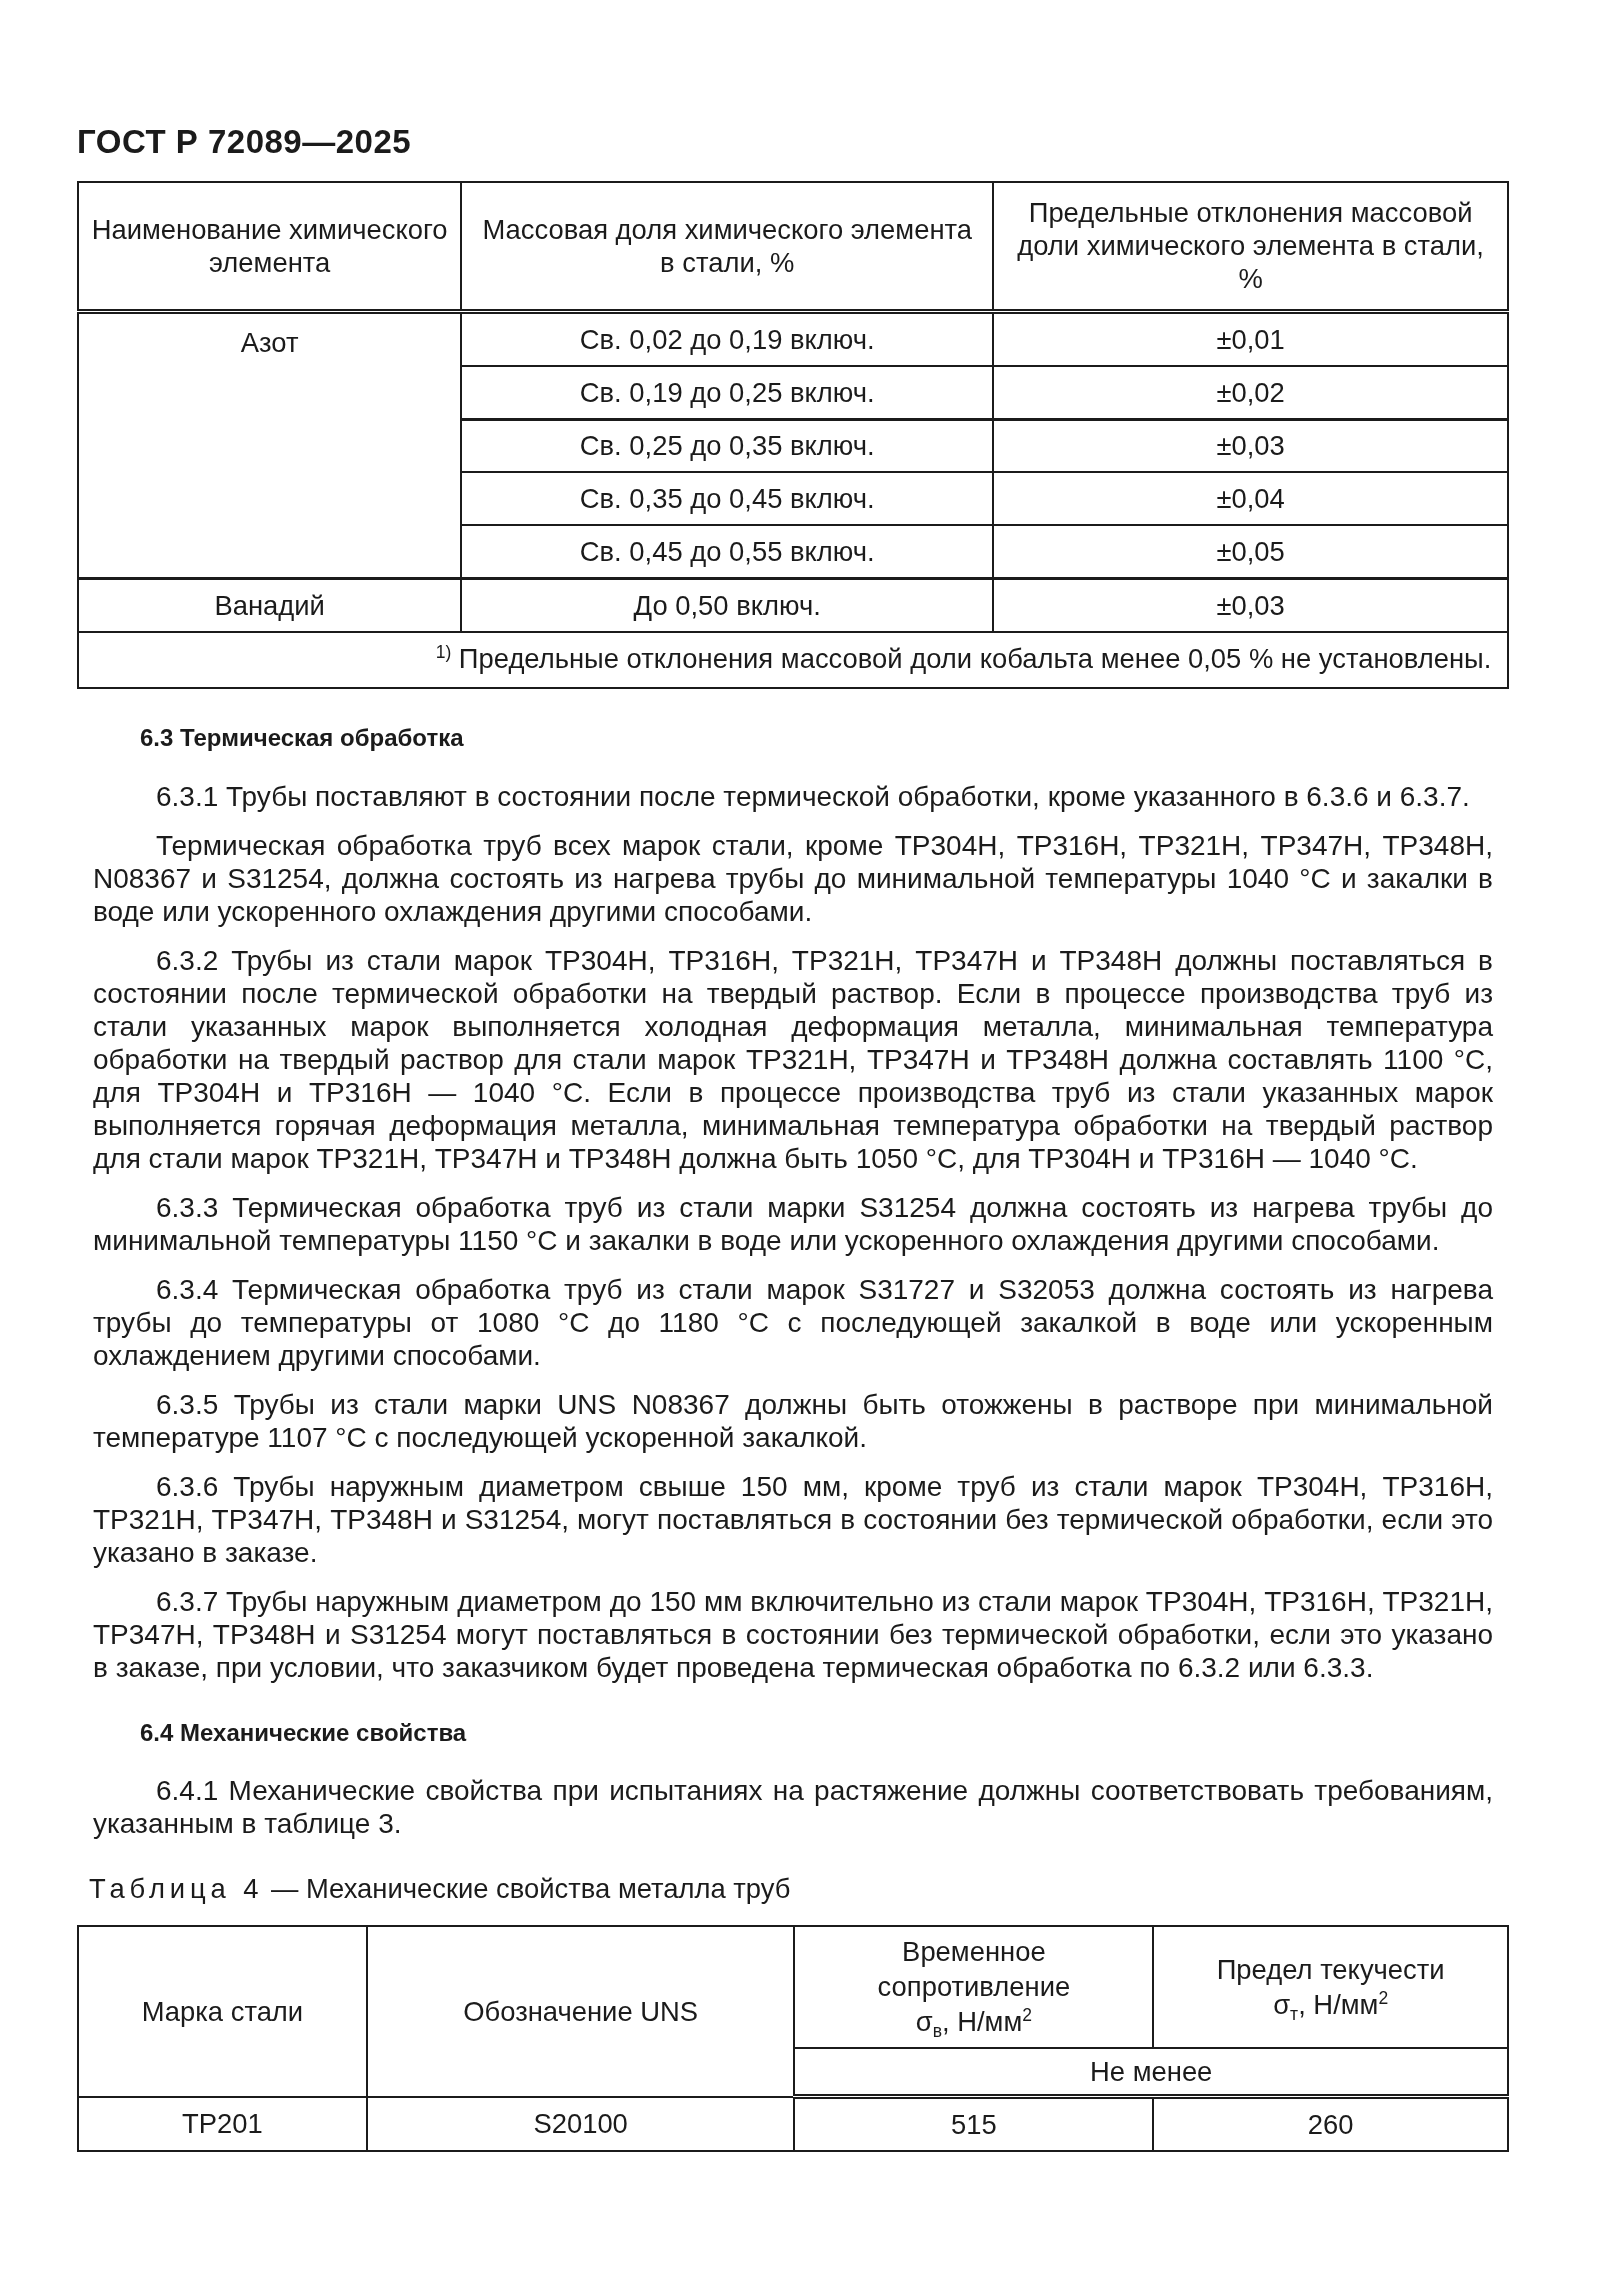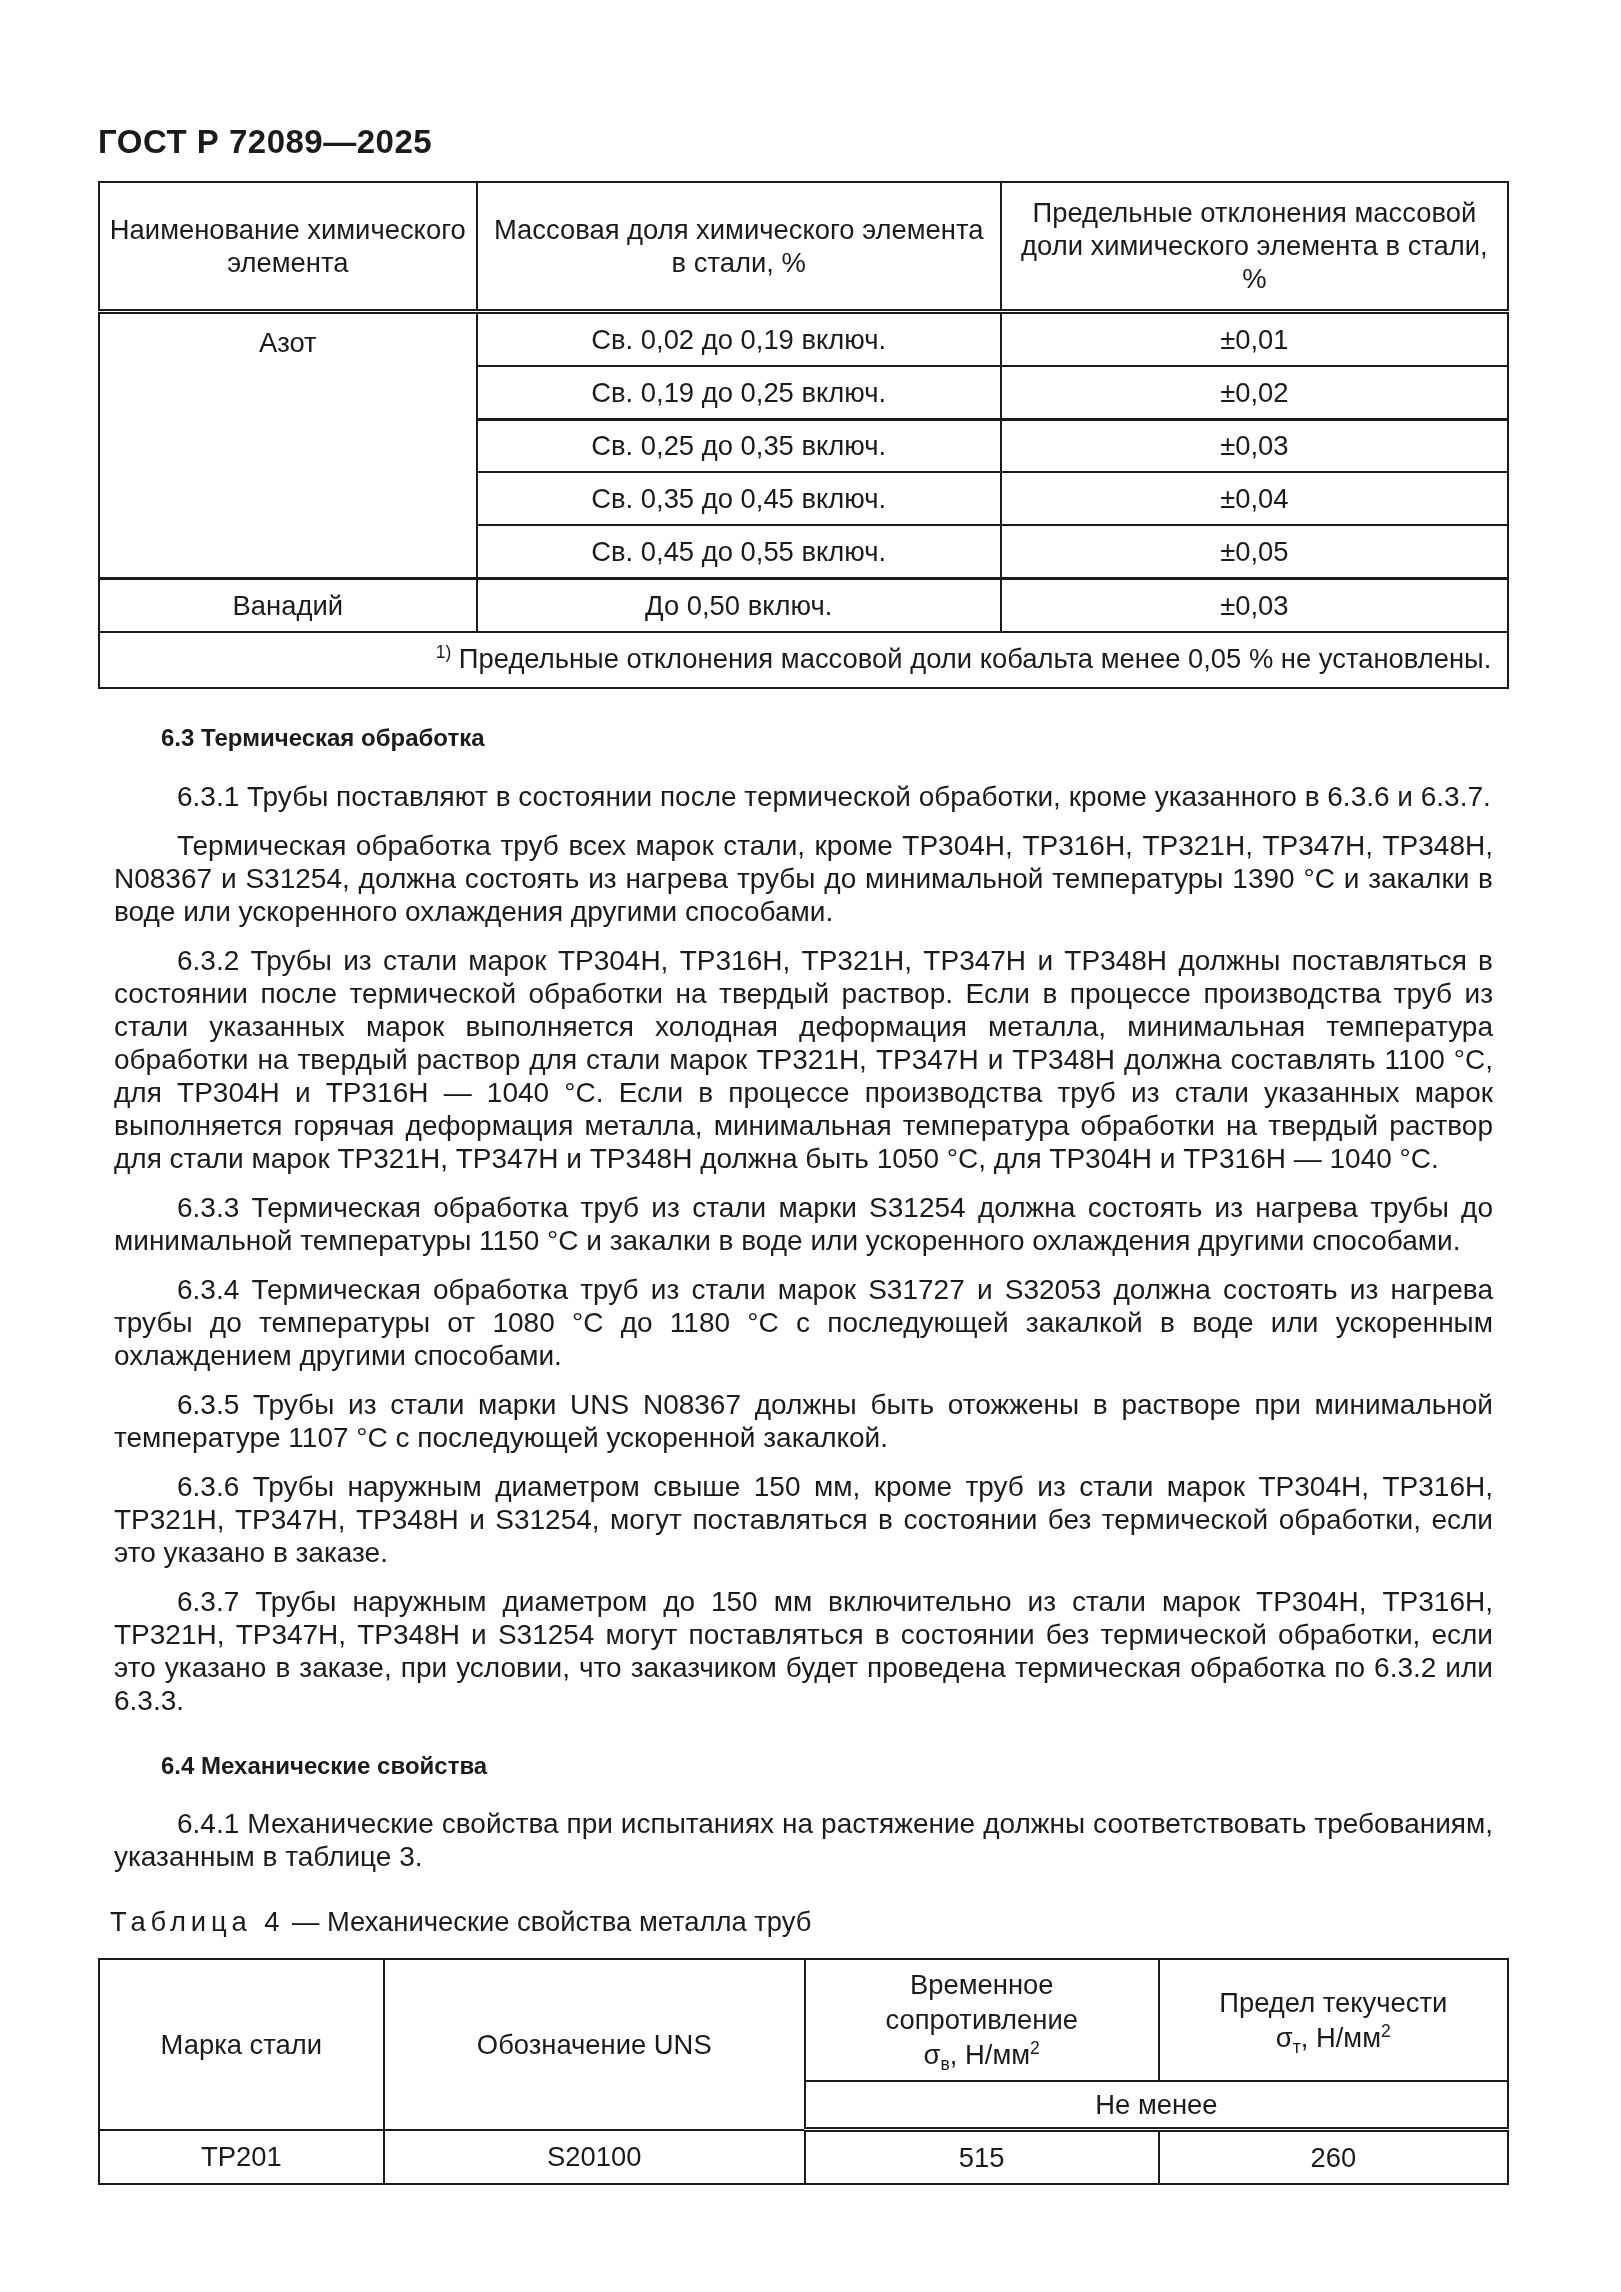--- a/index.html
+++ b/index.html
@@ -9,21 +9,21 @@
     background: #ffffff;
     color: #1b1b1b;
     font-family: "Liberation Sans", sans-serif;
     position: relative;
     overflow: hidden;
   }
   .page {
     box-sizing: border-box;
     width: 1621px;
     height: 2293px;
-    padding: 123px 112px 0 98px;
+    padding: 123px 112px 0 77px;
   }
   .doc-header {
     font-size: 33px;
     font-weight: bold;
     letter-spacing: 0.5px;
   }
   .t3-caption {
     margin-top: 78px;
     font-size: 29px;
     font-style: italic;
@@ -130,21 +130,21 @@
       </tr>
       <tr>
         <td class="footnote-cell" colspan="3"><sup>1)</sup><span> Предельные отклонения массовой доли кобальта менее 0,05 % не установлены.</span></td>
       </tr>
     </tbody>
   </table>
 
   <div class="section-heading">6.3 Термическая обработка</div>
 
   <p class="body-par">6.3.1 Трубы поставляют в состоянии после термической обработки, кроме указанного в 6.3.6 и 6.3.7.</p>
-  <p class="body-par">Термическая обработка труб всех марок стали, кроме ТР304Н, ТР316Н, ТР321Н, ТР347Н, ТР348Н, N08367 и S31254, должна состоять из нагрева трубы до минимальной температуры 1390 °С и закалки в воде или ускоренного охлаждения другими способами.</p>
+  <p class="body-par">Термическая обработка труб всех марок стали, кроме ТР304Н, ТР316Н, ТР321Н, ТР347Н, ТР348Н, N08367 и S31254, должна состоять из нагрева трубы до минимальной температуры 1040 °С и закалки в воде или ускоренного охлаждения другими способами.</p>
   <p class="body-par">6.3.2 Трубы из стали марок ТР304Н, ТР316Н, ТР321Н, ТР347Н и ТР348Н должны поставляться в состоянии после термической обработки на твердый раствор. Если в процессе производства труб из стали указанных марок выполняется холодная деформация металла, минимальная температура обработки на твердый раствор для стали марок ТР321Н, ТР347Н и ТР348Н должна составлять 1100 °С, для ТР304Н и ТР316Н — 1040 °С. Если в процессе производства труб из стали указанных марок выполняется горячая деформация металла, минимальная температура обработки на твердый раствор для стали марок ТР321Н, ТР347Н и ТР348Н должна быть 1050 °С, для ТР304Н и ТР316Н — 1040 °С.</p>
   <p class="body-par">6.3.3 Термическая обработка труб из стали марки S31254 должна состоять из нагрева трубы до минимальной температуры 1150 °С и закалки в воде или ускоренного охлаждения другими способами.</p>
   <p class="body-par">6.3.4 Термическая обработка труб из стали марок S31727 и S32053 должна состоять из нагрева трубы до температуры от 1080 °С до 1180 °С с последующей закалкой в воде или ускоренным охлаждением другими способами.</p>
   <p class="body-par">6.3.5 Трубы из стали марки UNS N08367 должны быть отожжены в растворе при минимальной температуре 1107 °С с последующей ускоренной закалкой.</p>
   <p class="body-par">6.3.6 Трубы наружным диаметром свыше 150 мм, кроме труб из стали марок ТР304Н, ТР316Н, ТР321Н, ТР347Н, ТР348Н и S31254, могут поставляться в состоянии без термической обработки, если это указано в заказе.</p>
   <p class="body-par">6.3.7 Трубы наружным диаметром до 150 мм включительно из стали марок ТР304Н, ТР316Н, ТР321Н, ТР347Н, ТР348Н и S31254 могут поставляться в состоянии без термической обработки, если это указано в заказе, при условии, что заказчиком будет проведена термическая обработка по 6.3.2 или 6.3.3.</p>
 
   <div class="section-heading">6.4 Механические свойства</div>
 
   <p class="body-par">6.4.1 Механические свойства при испытаниях на растяжение должны соответствовать требованиям, указанным в таблице 3.</p>

